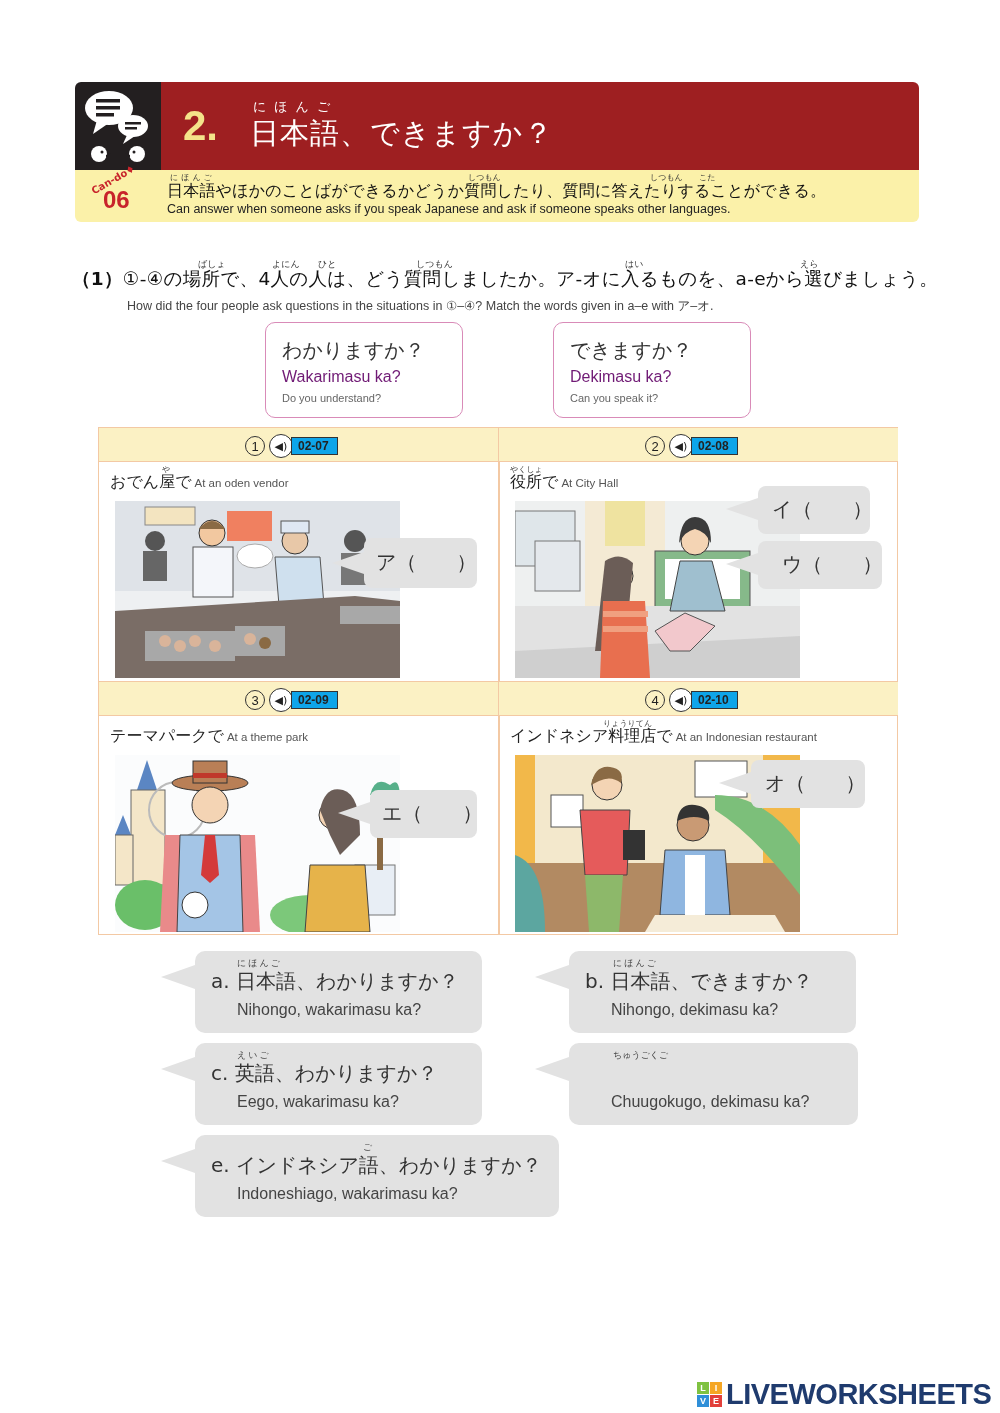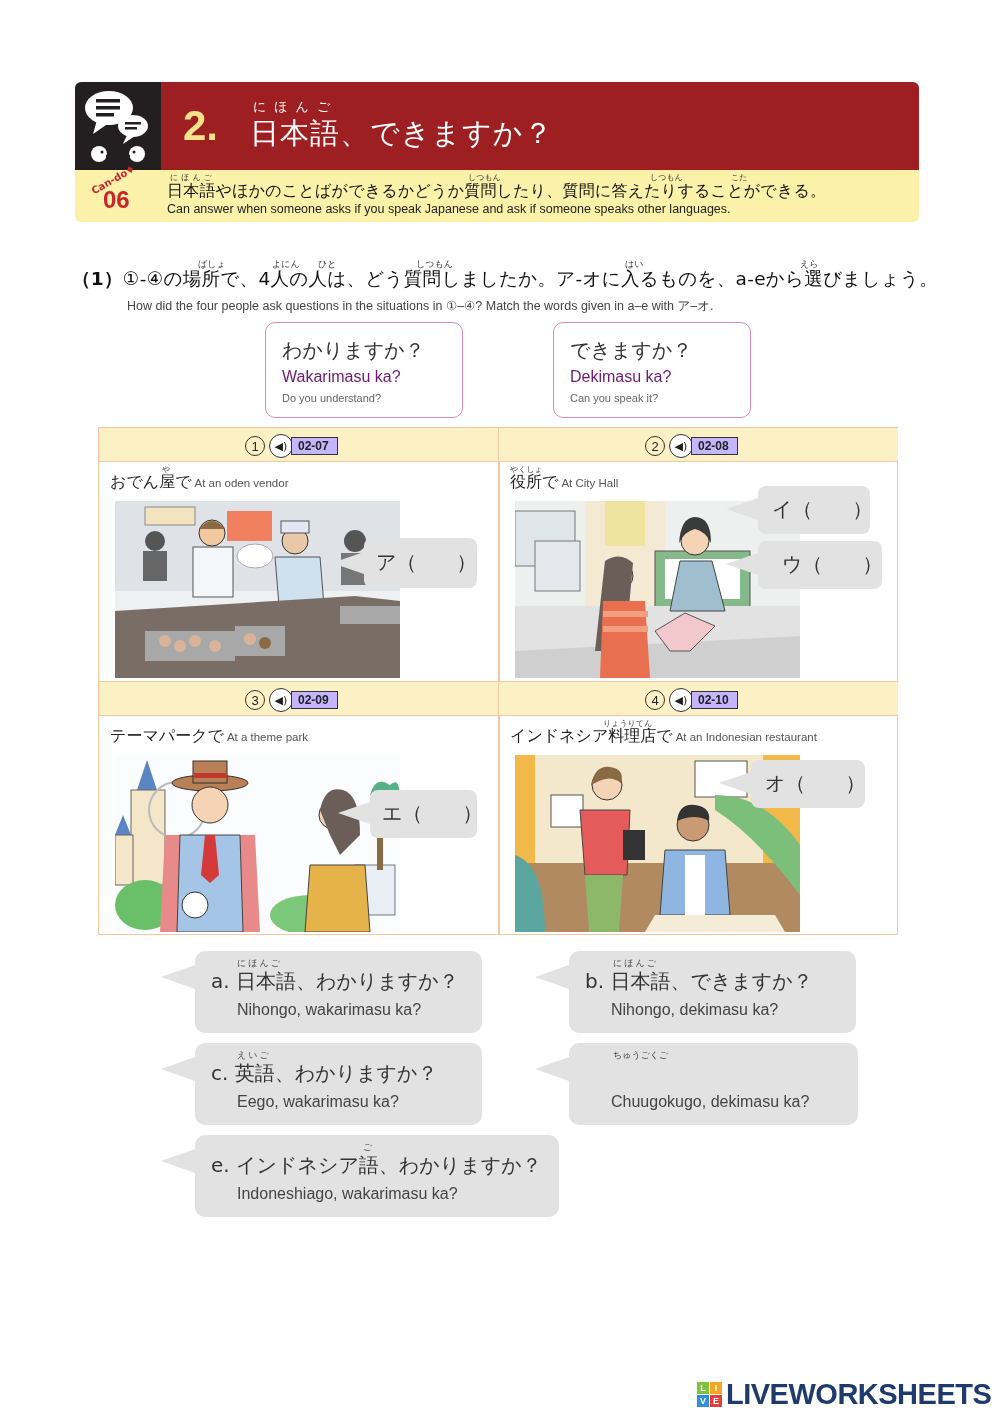--- a/index.html
+++ b/index.html
@@ -36,21 +36,21 @@
 
   
   .grid { left:98px; top:427px; width:800px; height:508px; border:1.5px solid #f3c9a4; box-sizing:border-box; }
   .cell { position:absolute; width:399px; height:253px; box-sizing:border-box; }
   .cell-head { position:absolute; left:0; top:0; width:100%; height:33px; background:#fbf1c4; border-bottom:1.5px solid #f3c9a4; }
   .cell-vline { position:absolute; left:399px; top:0; width:1.5px; height:100%; background:#f3c9a4; }
   .cell-hline { position:absolute; left:0; top:253px; width:100%; height:1.5px; background:#f3c9a4; }
   .head-inner { position:absolute; left:146px; top:6px; display:flex; align-items:center; gap:4px; }
   .circ-num { width:18px; height:18px; border:1.5px solid #333; border-radius:50%; font-size:13px; display:flex; align-items:center; justify-content:center; font-family:"Liberation Sans", sans-serif; color:#222; }
   .speaker { width:22px; height:22px; border:1.5px solid #333; border-radius:50%; background:#fff; display:flex; align-items:center; justify-content:center; font-size:11px; }
-  .track { border:1.5px solid #333; background:#c4b5fd; font-size:12px; font-weight:bold; padding:1px 8px 1px 6px; font-family:"Liberation Sans", sans-serif; margin-left:-6px; }
+  .track { border:1.5px solid #333; background:#0ea5e9; font-size:12px; font-weight:bold; padding:1px 8px 1px 6px; font-family:"Liberation Sans", sans-serif; margin-left:-6px; }
   .place { position:absolute; left:11px; top:44px; white-space:nowrap; }
   .place-jp { font-size:16px; color:#222; }
   .place-en { font-size:11.5px; color:#555; font-family:"Liberation Sans", sans-serif; margin-left:3px; }
   .place-ruby { position:absolute; font-size:8px; color:#444; top:36px; white-space:nowrap; }
   .illus { position:absolute; left:16px; top:73px; width:285px; height:177px; overflow:hidden; }
 
   
   .gbubble { background:#e2e2e2; border-radius:8px; }
   .gbubble .tail { position:absolute; width:0; height:0; border-top:11px solid transparent; border-bottom:11px solid transparent; border-right:32px solid #e2e2e2; }
   .ab-text { position:absolute; font-size:20px; color:#333; white-space:nowrap; }
@@ -93,21 +93,21 @@
   <div class="abs hdr-red"></div>
   <div class="abs hdr-num"><span>2</span><span class="dot">.</span></div>
   <div class="abs hdr-ruby">にほんご</div>
   <div class="abs hdr-title">日本語、できますか？</div>
   <div class="abs hdr-yellow"></div>
   <div class="abs cando-label"><span>Can-do</span>♦</div>
   <div class="abs cando-num">06</div>
   <div class="abs goal-ruby" style="letter-spacing:3px;"><span>にほんご</span></div>
   <div class="abs goal-ruby" style="left:393px;"><span>しつもん</span></div>
   <div class="abs goal-ruby" style="left:575px;"><span>しつもん</span></div>
-  <div class="abs goal-ruby" style="left:656px;text-align:center;"><span>こた</span></div>
+  <div class="abs goal-ruby" style="left:624px;text-align:center;"><span>こた</span></div>
   <div class="abs goal-jp">日本語やほかのことばができるかどうか質問したり、質問に答えたりすることができる。</div>
   <div class="abs goal-en">Can answer when someone asks if you speak Japanese and ask if someone speaks other languages.</div>
 </div>
 
 <div class="abs q-ruby" style="left:198px; top:258px;">ばしょ</div>
 <div class="abs q-ruby" style="left:272px; top:258px;">よにん</div>
 <div class="abs q-ruby" style="left:318px; top:258px;">ひと</div>
 <div class="abs q-ruby" style="left:416px; top:258px;">しつもん</div>
 <div class="abs q-ruby" style="left:625px; top:258px;">はい</div>
 <div class="abs q-ruby" style="left:800px; top:258px;">えら</div>

